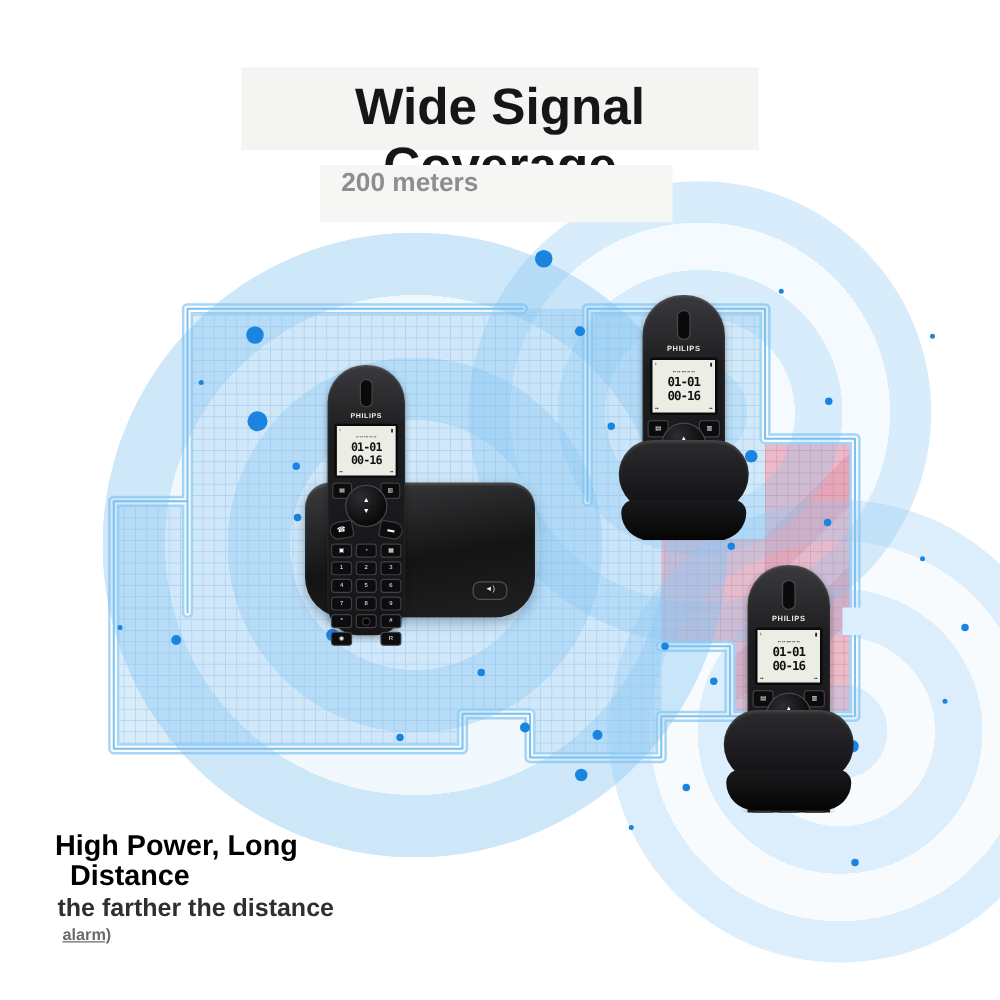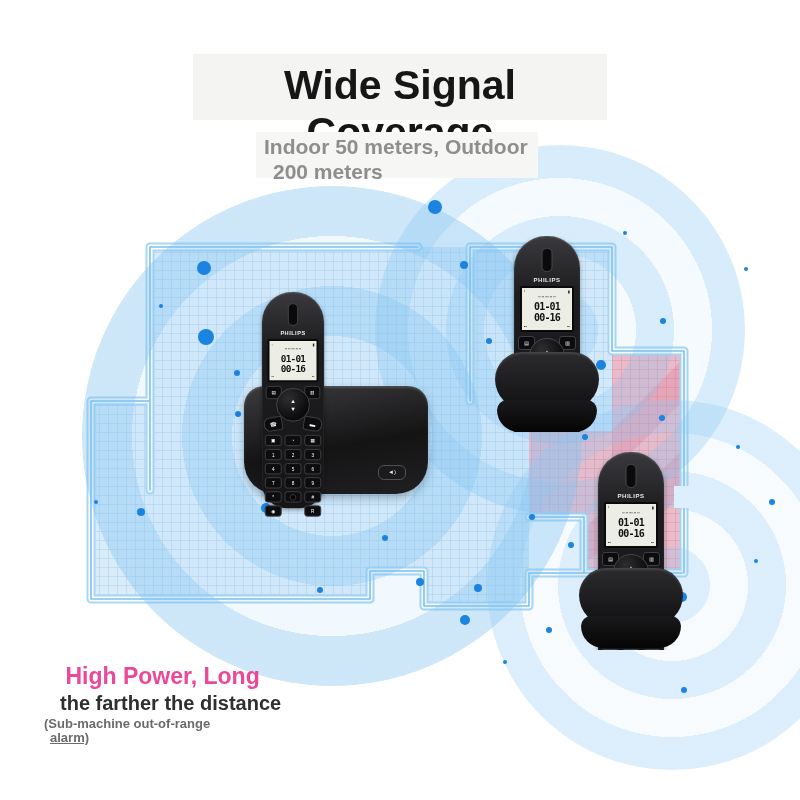--- a/index.html
+++ b/index.html
@@ -10,24 +10,24 @@
   
   .title-bg{left:193px;top:54px;width:414px;height:66px;background:#f4f4f2;}
   .page-title{left:193px;top:62px;width:414px;text-align:center;font-size:41px;
               font-weight:bold;color:#161616;letter-spacing:0;}
   .subtitle-bg{left:256px;top:132px;width:282px;height:46px;background:#f6f6f4;}
   .subtitle{left:264px;top:134px;font-size:21px;font-weight:bold;color:#8e8e8e;line-height:25px;}
   .subtitle .l2{margin-left:9px;}
 
   
   .footer{left:44px;top:664px;}
-  .f-head{font-size:23px;font-weight:bold;color:#ec4899;line-height:24px;text-align:center;}
+  .f-head{font-size:23px;font-weight:bold;color:#000000;line-height:24px;}
   .f-head .l2{margin-left:12px;}
   .f-body{font-size:20px;font-weight:bold;color:#2f2f2f;line-height:22px;margin-top:4px;}
-  .f-body .l2{margin-left:16px;}
+  .f-body .l2{margin-left:2px;}
   .f-note{font-size:13px;font-weight:bold;color:#6b6b6b;line-height:14px;margin-top:3px;}
   .f-note .l2{margin-left:6px;text-decoration:underline;}
 
   
   .wave{position:absolute;border-radius:50%;pointer-events:none;}
   .wave1{left:82px;top:186px;width:500px;height:500px;
     background:repeating-radial-gradient(circle closest-side,
       rgba(125,193,241,0.38) 0 50px, rgba(125,193,241,0.10) 50px 100px);}
   .wave2{left:375px;top:145px;width:370px;height:370px;
     background:repeating-radial-gradient(circle closest-side,
@@ -308,28 +308,27 @@
       </div>
   </div>
   <div class="cradle-front"></div>
   <div class="cradle-foot"></div>
 </div>
 
 <div class="abs title-bg"></div>
 <div class="abs page-title">Wide Signal Coverage</div>
 <div class="abs subtitle-bg"></div>
 <div class="abs subtitle">
-  <div class="l1">Indoor 50 meters, Outdoor</div>
   <div class="l2">200 meters</div>
 </div>
 
 <div class="abs footer">
   <div class="f-head">
     <div class="l1">High Power, Long</div>
+    <div class="l2">Distance</div>
   </div>
   <div class="f-body">
     <div class="l2">the farther the distance</div>
   </div>
   <div class="f-note">
-    <div class="l1">(Sub-machine out-of-range</div>
     <div class="l2">alarm)</div>
   </div>
 </div>
 
 </body></html>

